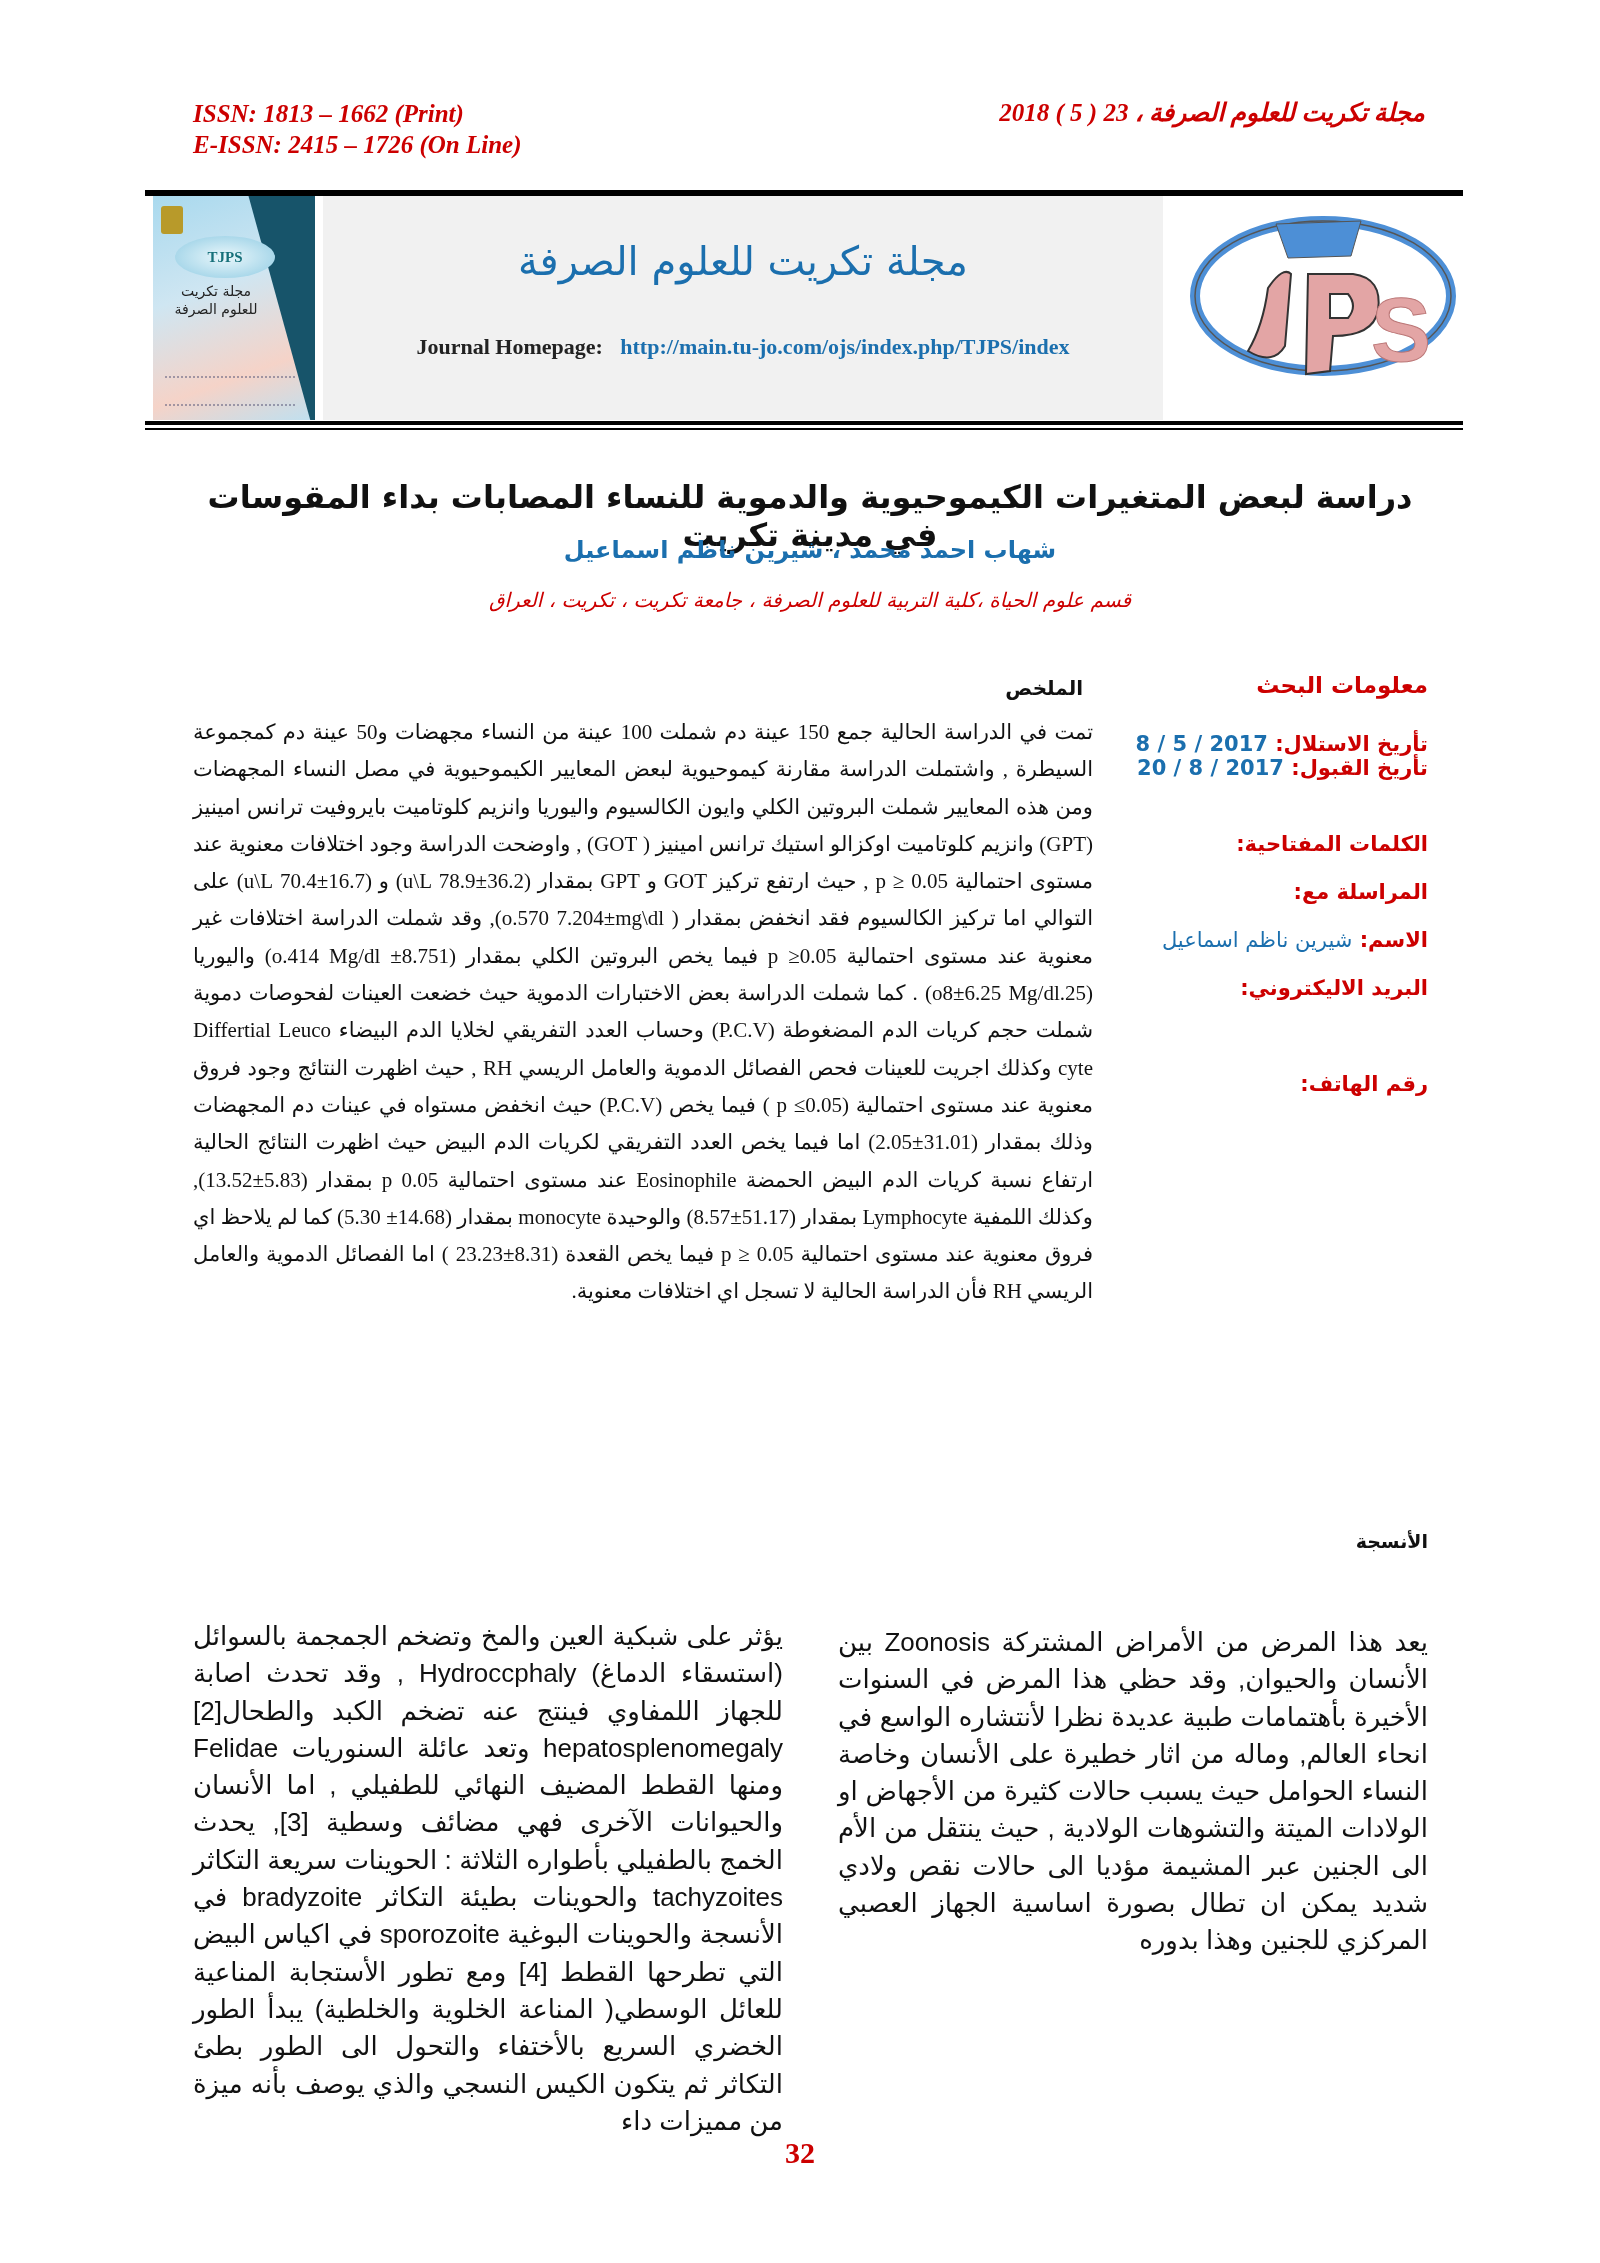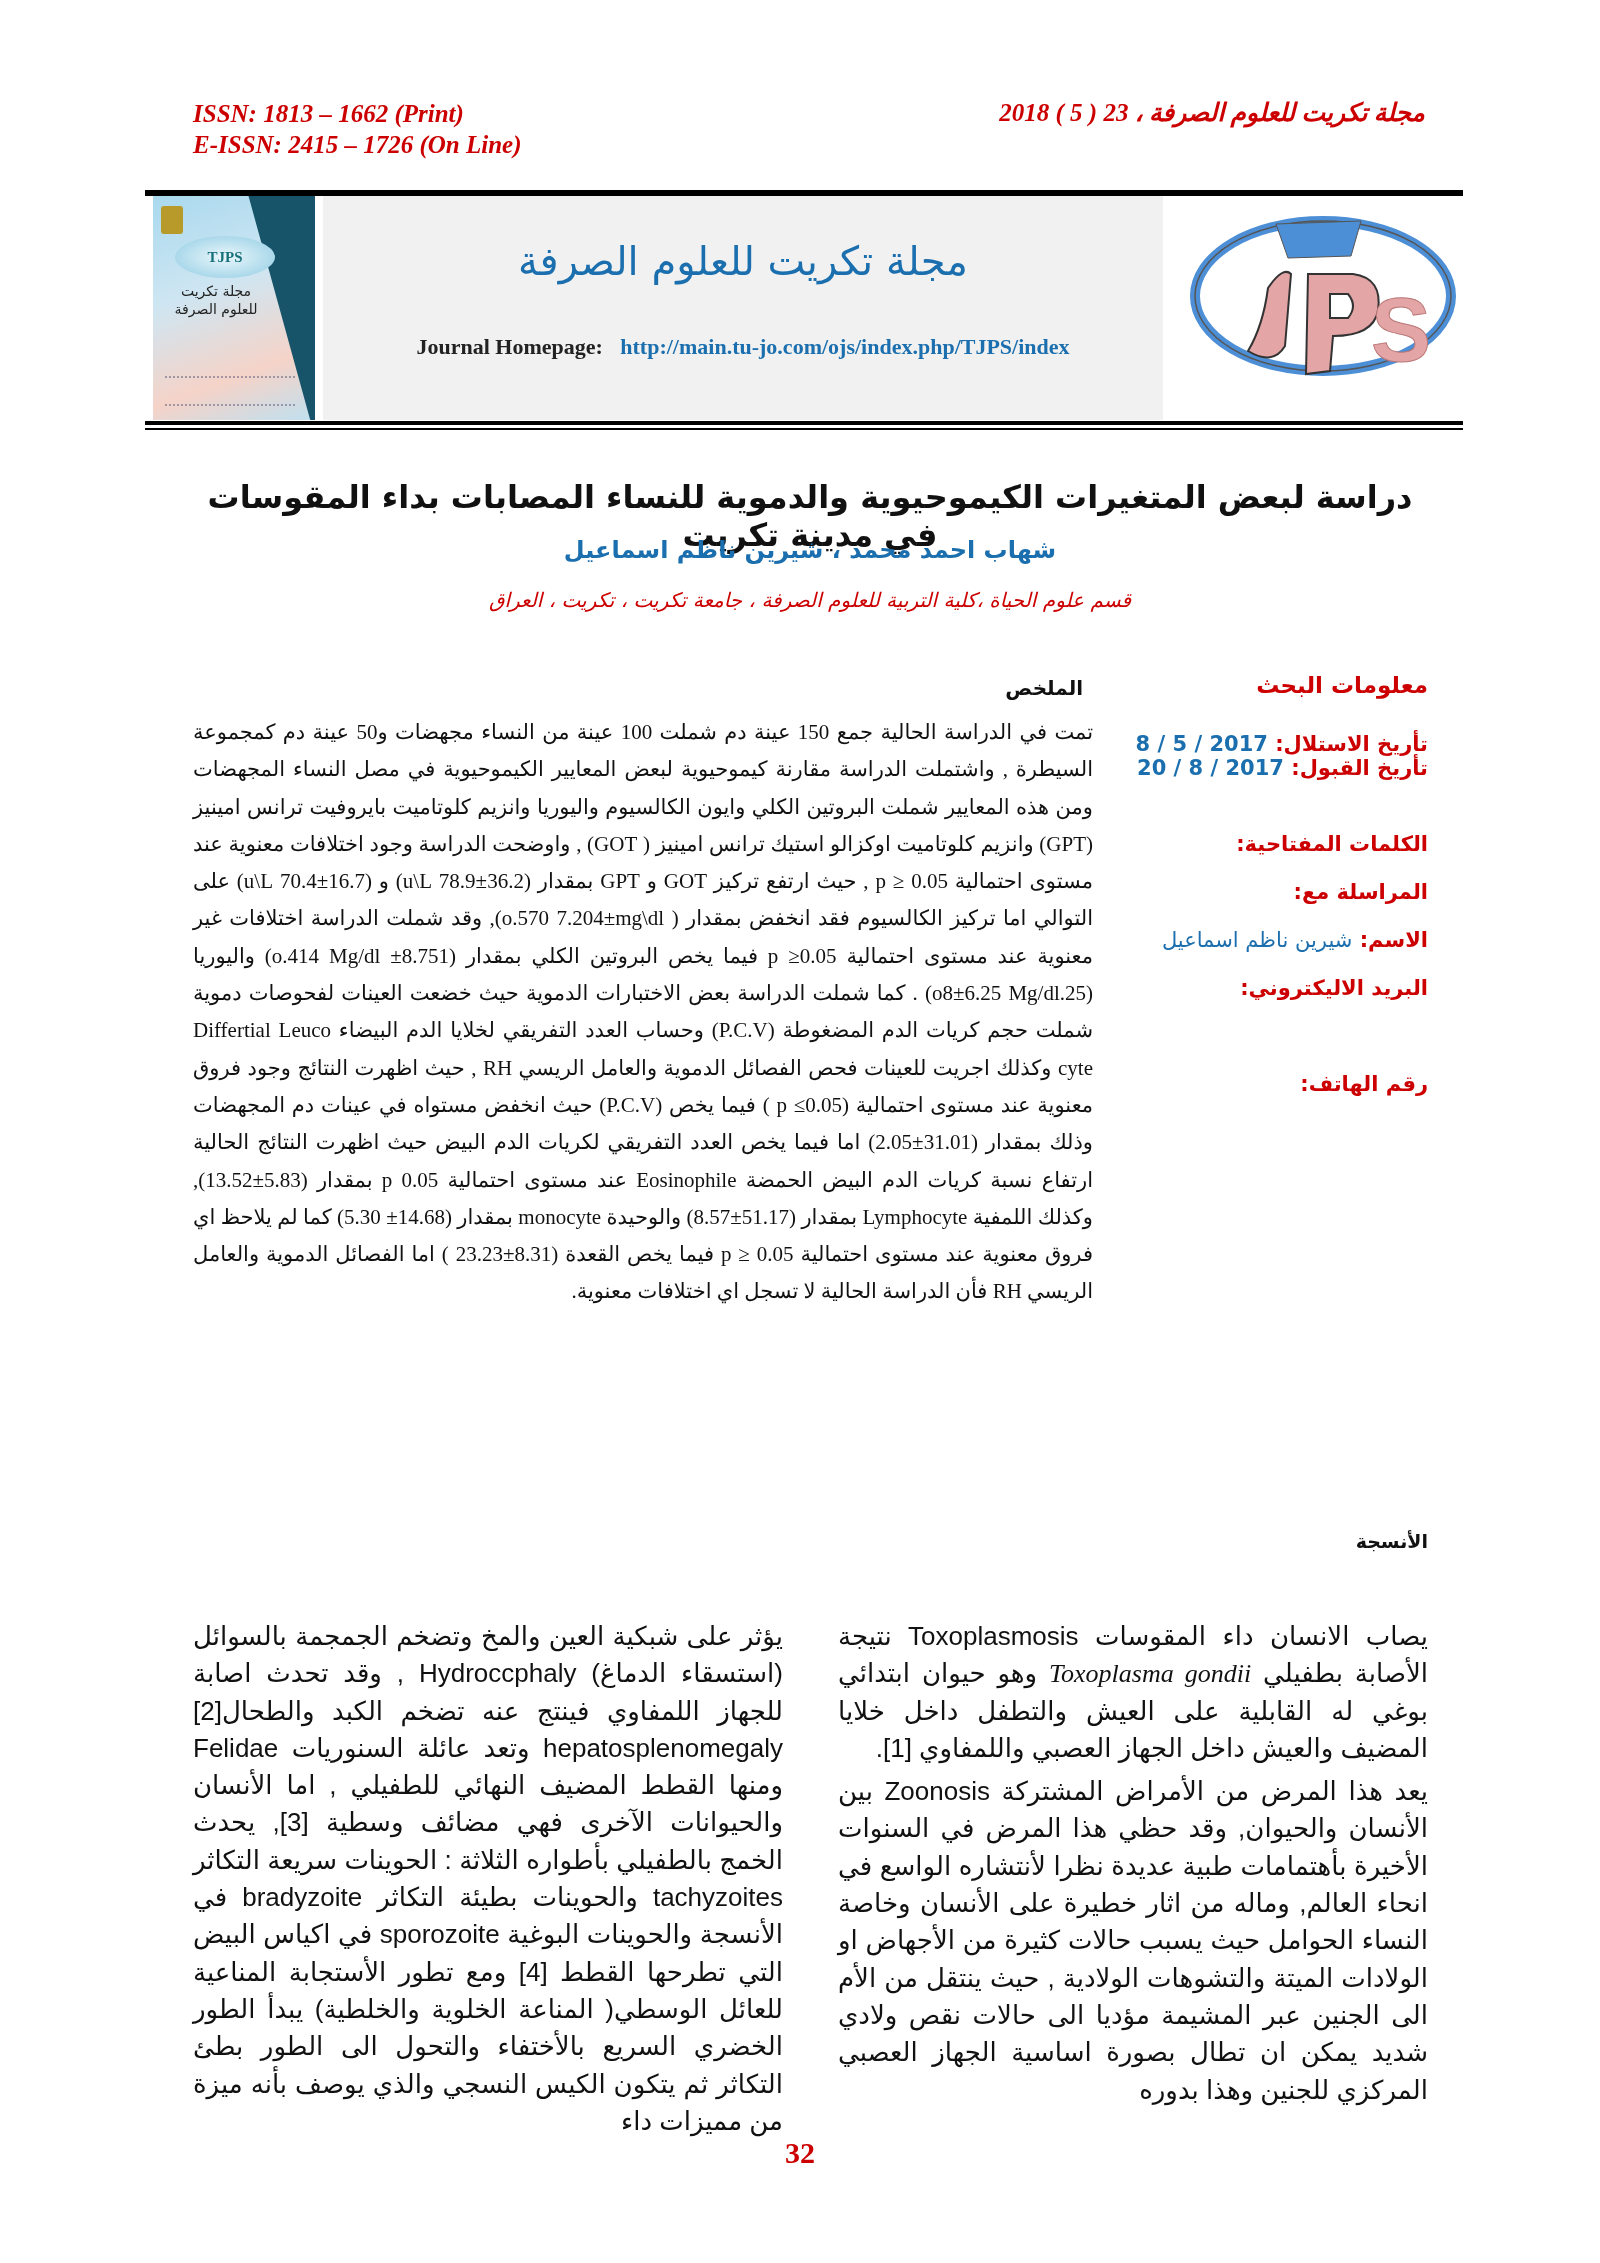--- a/index.html
+++ b/index.html
@@ -115,21 +115,20 @@
 </div>
 
 <div class="abstract">
   <h3>الملخص</h3>
   <p>تمت في الدراسة الحالية جمع 150 عينة دم شملت 100 عينة من النساء مجهضات و50 عينة دم كمجموعة السيطرة , واشتملت الدراسة مقارنة كيموحيوية لبعض المعايير الكيموحيوية في مصل النساء المجهضات ومن هذه المعايير شملت البروتين الكلي وايون الكالسيوم واليوريا وانزيم كلوتاميت بايروفيت ترانس امينيز (GPT) وانزيم كلوتاميت اوكزالو استيك ترانس امينيز ( GOT) , واوضحت الدراسة وجود اختلافات معنوية عند مستوى احتمالية 0.05 ≤ p , حيث ارتفع تركيز GOT و GPT بمقدار (36.2±78.9 u\L) و (16.7±70.4 u\L) على التوالي اما تركيز الكالسيوم فقد انخفض بمقدار ( o.570 7.204±mg\dl), وقد شملت الدراسة اختلافات غير معنوية عند مستوى احتمالية p ≥0.05 فيما يخص البروتين الكلي بمقدار (8.751± o.414 Mg/dl) واليوريا (25.o8±6.25 Mg/dl) . كما شملت الدراسة بعض الاختبارات الدموية حيث خضعت العينات لفحوصات دموية شملت حجم كريات الدم المضغوطة (P.C.V) وحساب العدد التفريقي لخلايا الدم البيضاء Differtial Leuco cyte وكذلك اجريت للعينات فحص الفصائل الدموية والعامل الريسي RH , حيث اظهرت النتائج وجود فروق معنوية عند مستوى احتمالية (p ≤0.05 ) فيما يخص (P.C.V) حيث انخفض مستواه في عينات دم المجهضات وذلك بمقدار (31.01±2.05) اما فيما يخص العدد التفريقي لكريات الدم البيض حيث اظهرت النتائج الحالية ارتفاع نسبة كريات الدم البيض الحمضة Eosinophile عند مستوى احتمالية p 0.05 بمقدار (5.83±13.52), وكذلك اللمفية Lymphocyte بمقدار (51.17±8.57) والوحيدة monocyte بمقدار (14.68± 5.30) كما لم يلاحظ اي فروق معنوية عند مستوى احتمالية 0.05 ≤ p فيما يخص القعدة (8.31±23.23 ) اما الفصائل الدموية والعامل الريسي RH فأن الدراسة الحالية لا تسجل اي اختلافات معنوية.</p>
 </div>
 
 <div class="intro-head">الأنسجة</div>
 
 <div class="col right">
-  <p id="intro-p1">يصاب الانسان داء المقوسات Toxoplasmosis نتيجة الأصابة بطفيلي <i>Toxoplasma gondii</i> وهو حيوان ابتدائي بوغي له القابلية على العيش والتطفل داخل خلايا المضيف والعيش داخل الجهاز العصبي واللمفاوي [1].</p>
   <div class="gap"></div>
   <p>يعد هذا المرض من الأمراض المشتركة Zoonosis بين الأنسان والحيوان, وقد حظي هذا المرض في السنوات الأخيرة بأهتمامات طبية عديدة نظرا لأنتشاره الواسع في انحاء العالم, وماله من اثار خطيرة على الأنسان وخاصة النساء الحوامل حيث يسبب حالات كثيرة من الأجهاض او الولادات الميتة والتشوهات الولادية , حيث ينتقل من الأم الى الجنين عبر المشيمة مؤديا الى حالات نقص ولادي شديد يمكن ان تطال بصورة اساسية الجهاز العصبي المركزي للجنين وهذا بدوره</p>
 </div>
 
 <div class="col left">
   <p>يؤثر على شبكية العين والمخ وتضخم الجمجمة بالسوائل (استسقاء الدماغ) Hydroccphaly , وقد تحدث اصابة للجهاز اللمفاوي فينتج عنه تضخم الكبد والطحال[2] hepatosplenomegaly وتعد عائلة السنوريات Felidae ومنها القطط المضيف النهائي للطفيلي , اما الأنسان والحيوانات الآخرى فهي مضائف وسطية [3], يحدث الخمج بالطفيلي بأطواره الثلاثة : الحوينات سريعة التكاثر tachyzoites والحوينات بطيئة التكاثر bradyzoite في الأنسجة والحوينات البوغية sporozoite في اكياس البيض التي تطرحها القطط [4] ومع تطور الأستجابة المناعية للعائل الوسطي( المناعة الخلوية والخلطية) يبدأ الطور الخضري السريع بالأختفاء والتحول الى الطور بطئ التكاثر ثم يتكون الكيس النسجي والذي يوصف بأنه ميزة من مميزات داء</p>
 </div>
 
 <div class="page-num">32</div>
 

